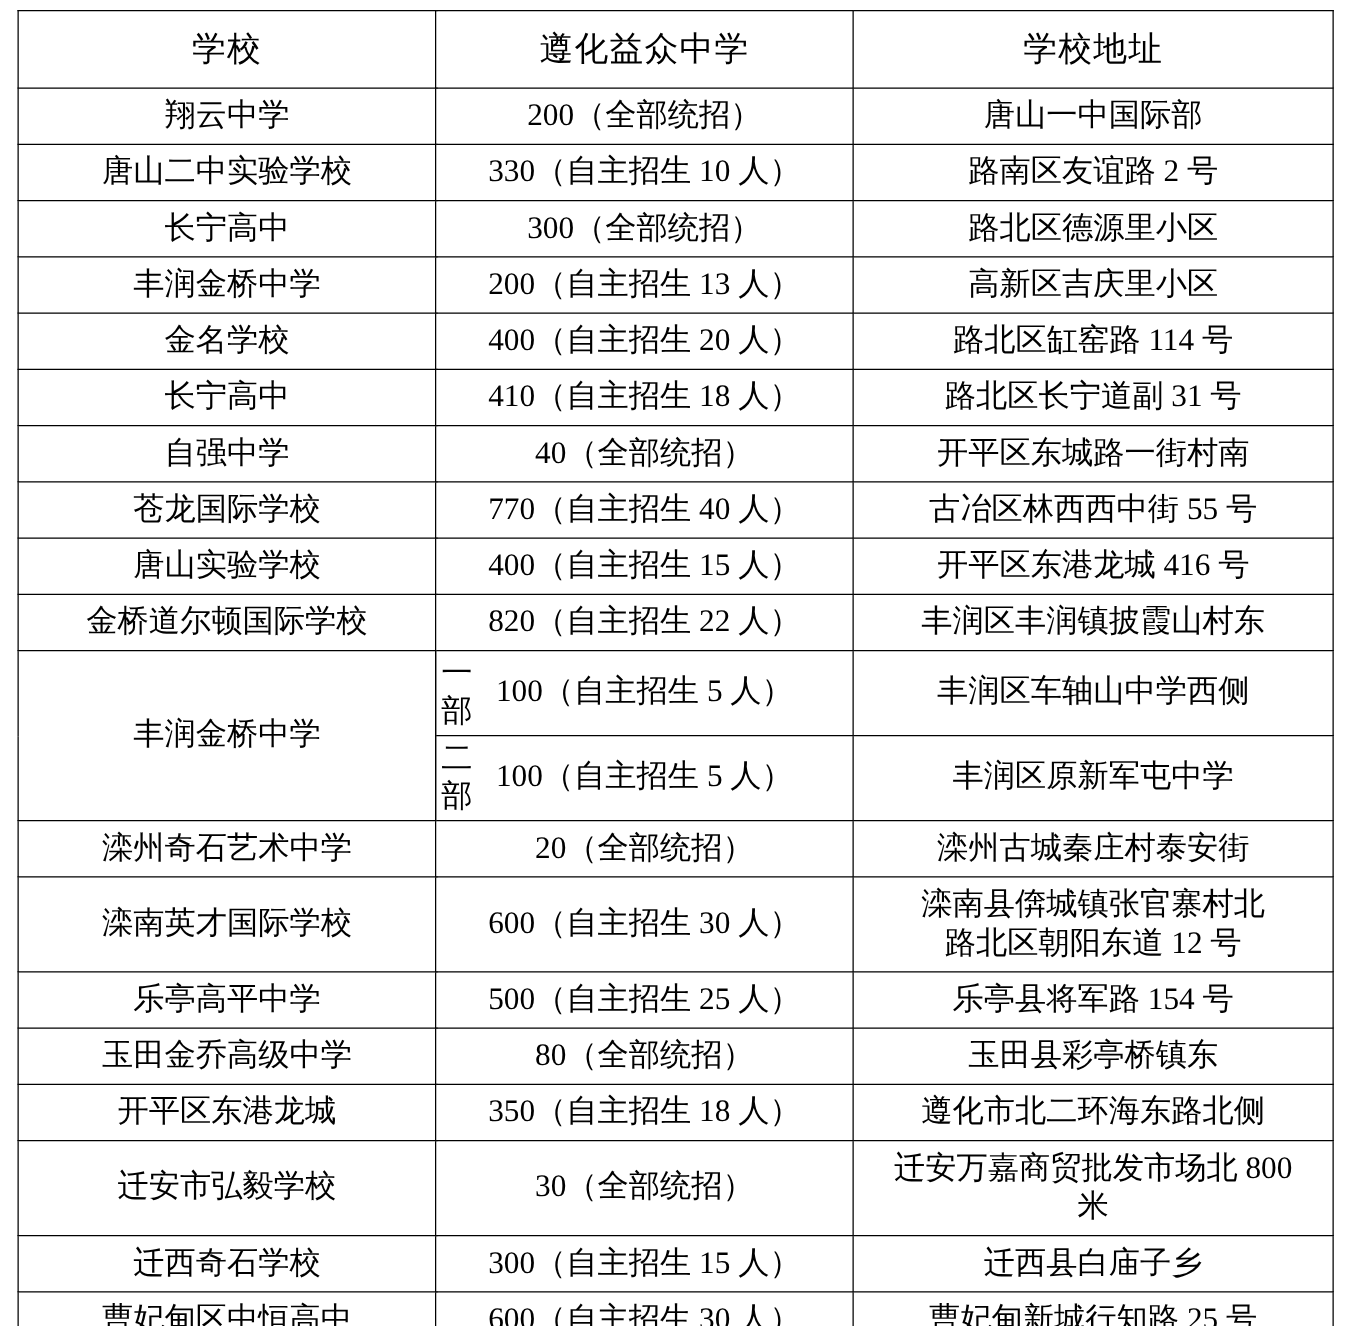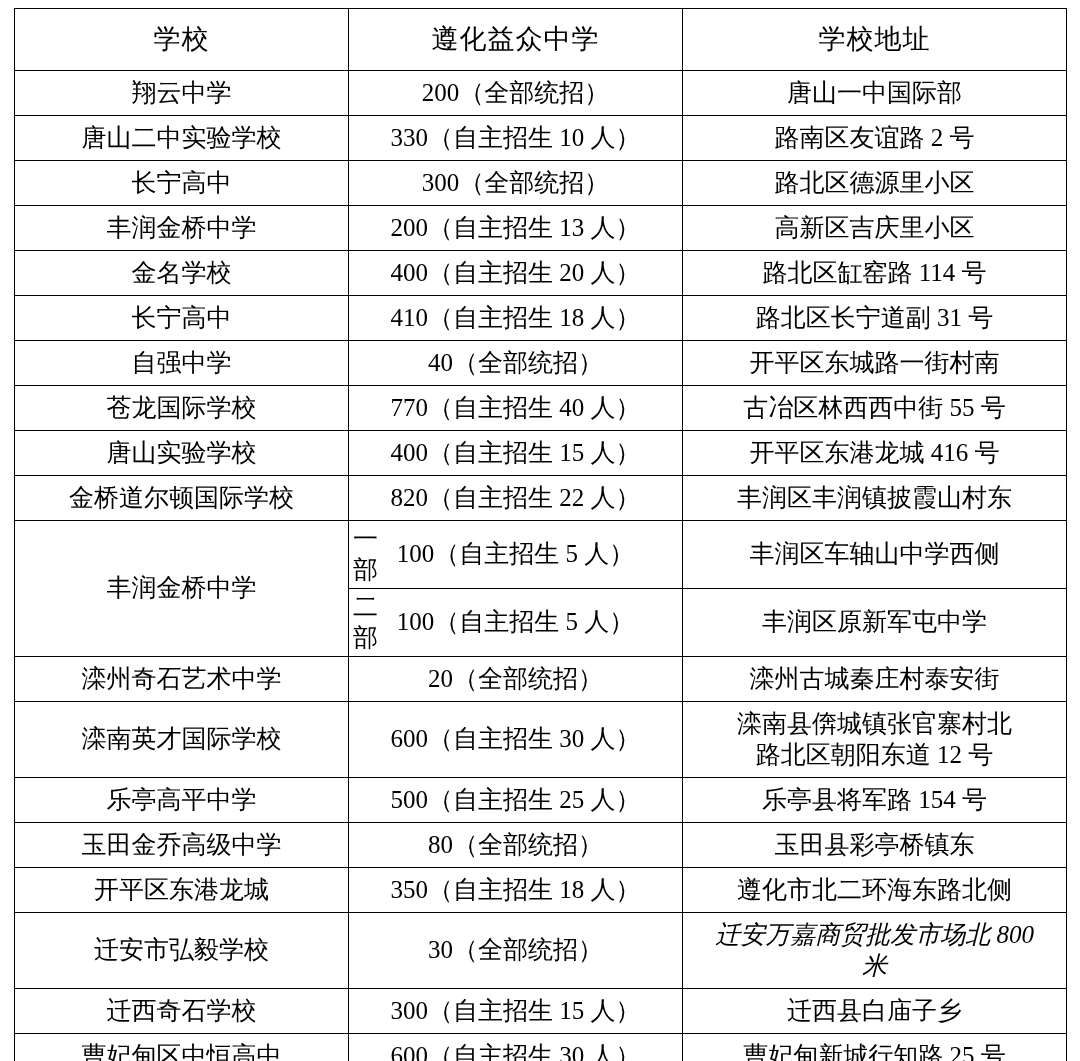--- a/index.html
+++ b/index.html
@@ -172,21 +172,21 @@
         <td>玉田县彩亭桥镇东</td>
       </tr>
       <tr>
         <td colspan="2" class="school-name">开平区东港龙城</td>
         <td>350（自主招生 18 人）</td>
         <td>遵化市北二环海东路北侧</td>
       </tr>
       <tr class="tall">
         <td colspan="2" class="school-name">迁安市弘毅学校</td>
         <td>30（全部统招）</td>
-        <td class="addr-small two-line" style="white-space: pre-line; font-style: italic;">迁安万嘉商贸批发市场北 800
+        <td class="addr-small two-line" style="white-space: pre-line;">迁安万嘉商贸批发市场北 800
 米</td>
       </tr>
       <tr>
         <td colspan="2" class="school-name">迁西奇石学校</td>
         <td>300（自主招生 15 人）</td>
         <td>迁西县白庙子乡</td>
       </tr>
       <tr>
         <td colspan="2" class="school-name">曹妃甸区中恒高中</td>
         <td>600（自主招生 30 人）</td>

